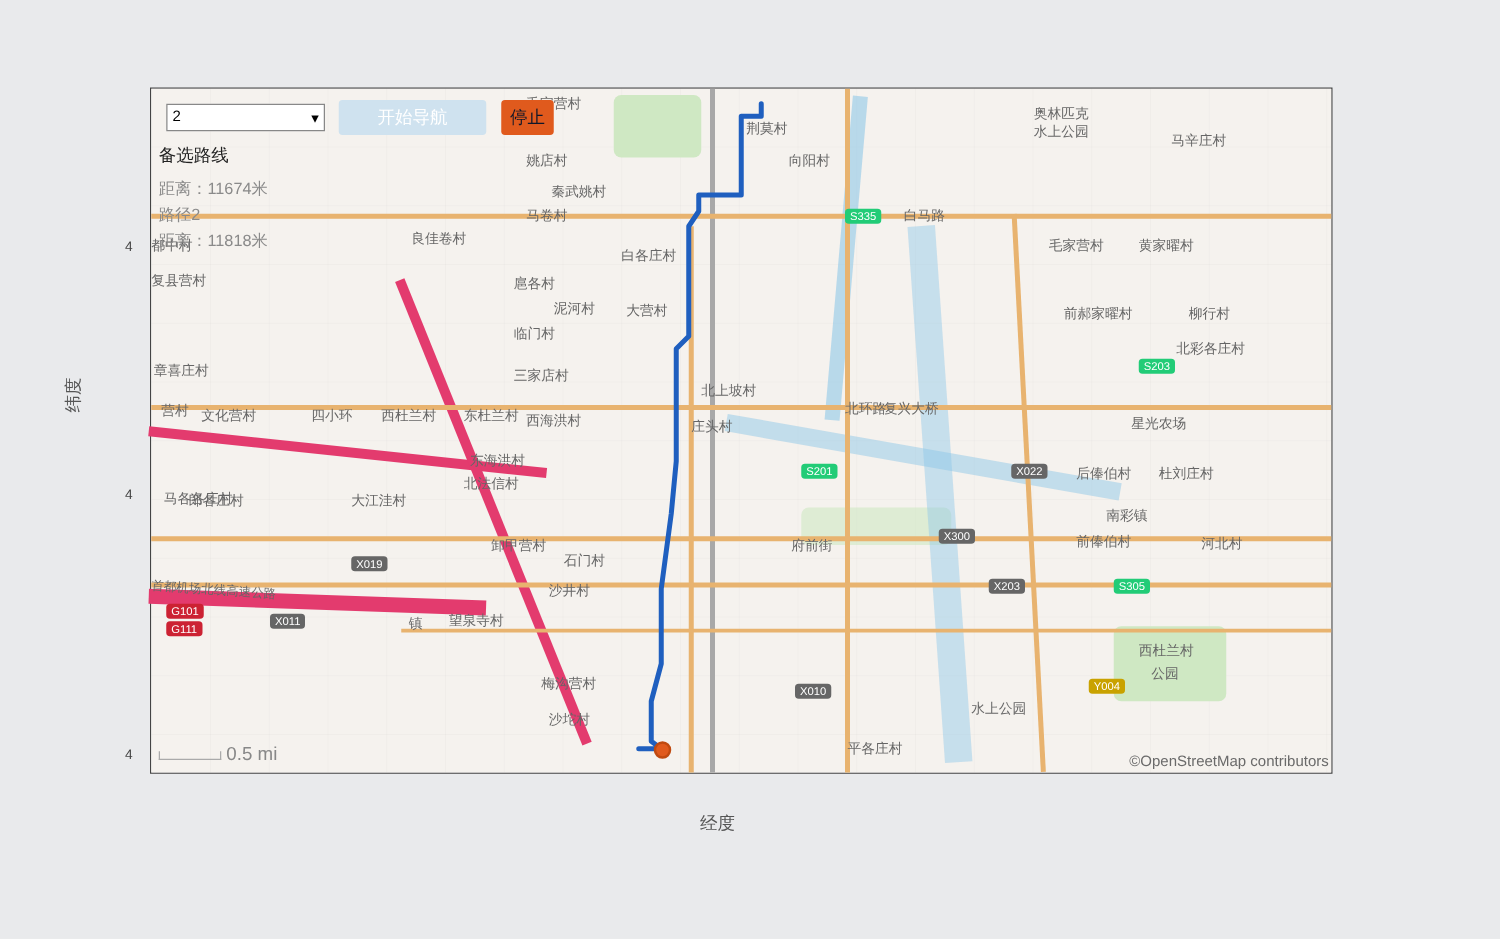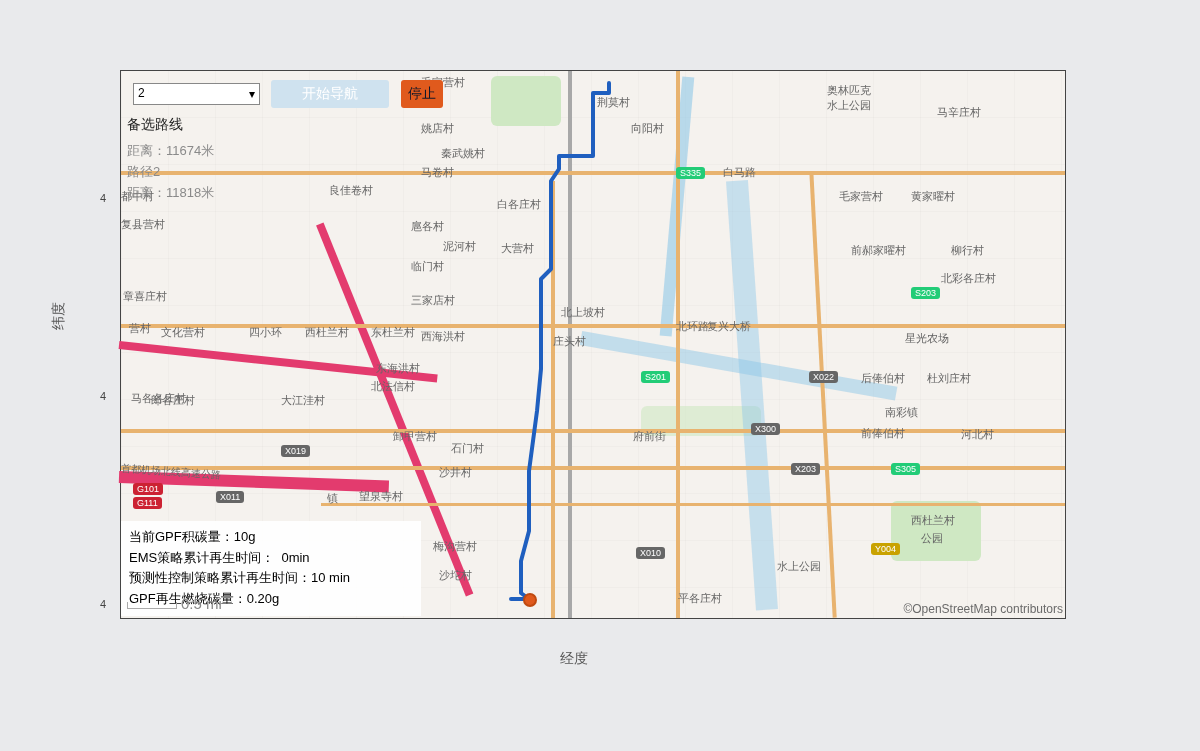--- a/index.html
+++ b/index.html
@@ -165,23 +165,17 @@
       <div class="title">备选路线</div>
       <div class="opt">
         <div><span>距离：</span><span>11674米</span></div>
       </div>
       <div class="opt">
         <div>路径2</div>
         <div><span>距离：</span><span>11818米</span></div>
       </div>
     </div>
 
-    <div class="gpf">
-      <div><span>当前GPF积碳量：</span><span>10g</span></div>
-      <div><span>EMS策略累计再生时间：</span>&nbsp;&nbsp;<span>0min</span></div>
-      <div><span>预测性控制策略累计再生时间：</span><span>10 min</span></div>
-      <div><span>GPF再生燃烧碳量：</span><span>0.20g</span></div>
-    </div>
 
     <div class="scale"><span class="bar"></span><span>0.5 mi</span></div>
     <div class="attrib">©OpenStreetMap contributors</div>
   </div>
 </div>
 
 </body></html>

